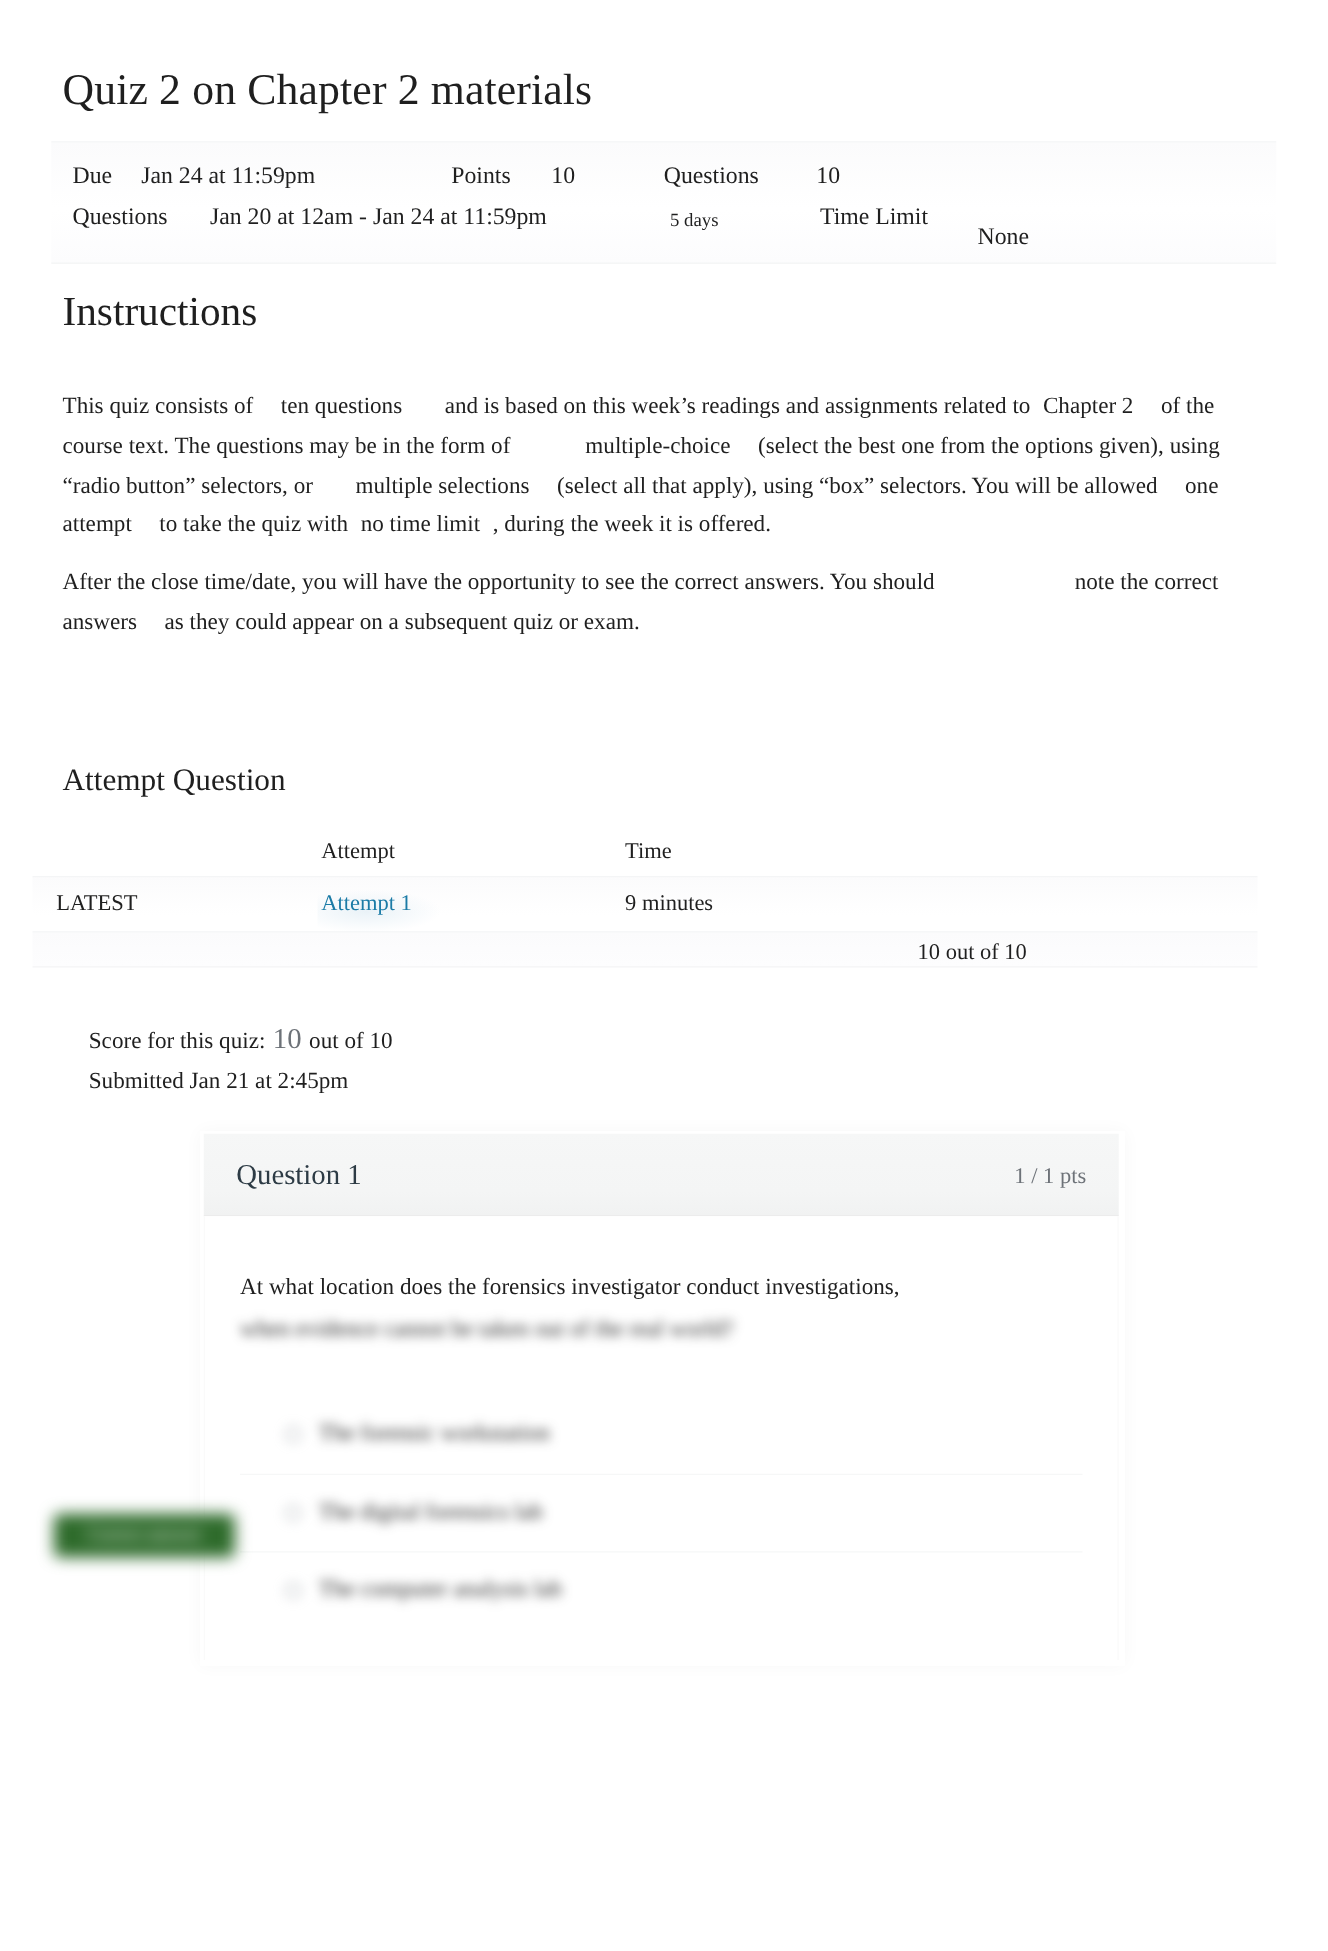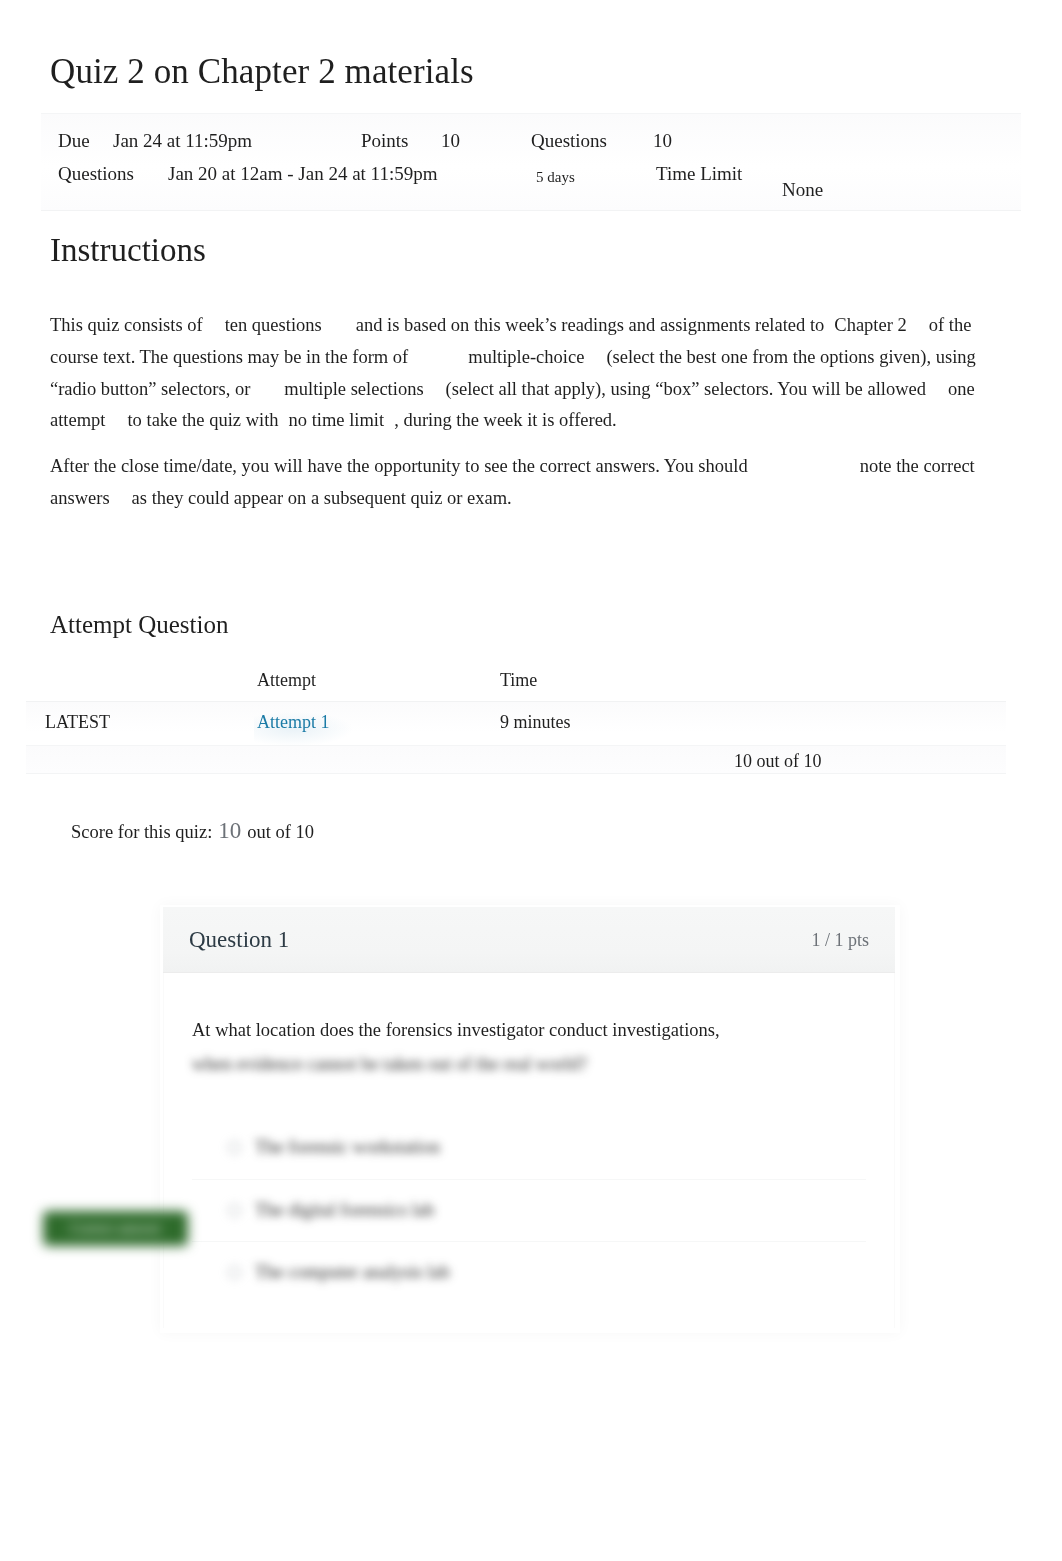--- a/index.html
+++ b/index.html
@@ -322,20 +322,21 @@
       <div class="link-glow"></div>
       <div class="attempt-link-wrap"><a class="attempt-link" href="#">Attempt 1</a></div>
       <div class="col-time">9 minutes</div>
       <div class="col-score">10 out of 10</div>
     </div>
     <div class="att-foot"></div>
   </div>
 
   <div class="score-sum">
     <div><span>Score for this quiz:</span><span class="big">10</span><span>out of 10</span></div>
+    <div>Submitted Jan 21 at 2:45pm</div>
   </div>
 
   <div class="card-shadow"></div>
   <div class="q-card">
     <div class="q-head">
       <div class="q-title">Question 1</div>
       <div class="q-pts">1 / 1 pts</div>
     </div>
     <div class="q-body">
       <div class="q-text-line1">At what location does the forensics investigator conduct investigations,</div>

